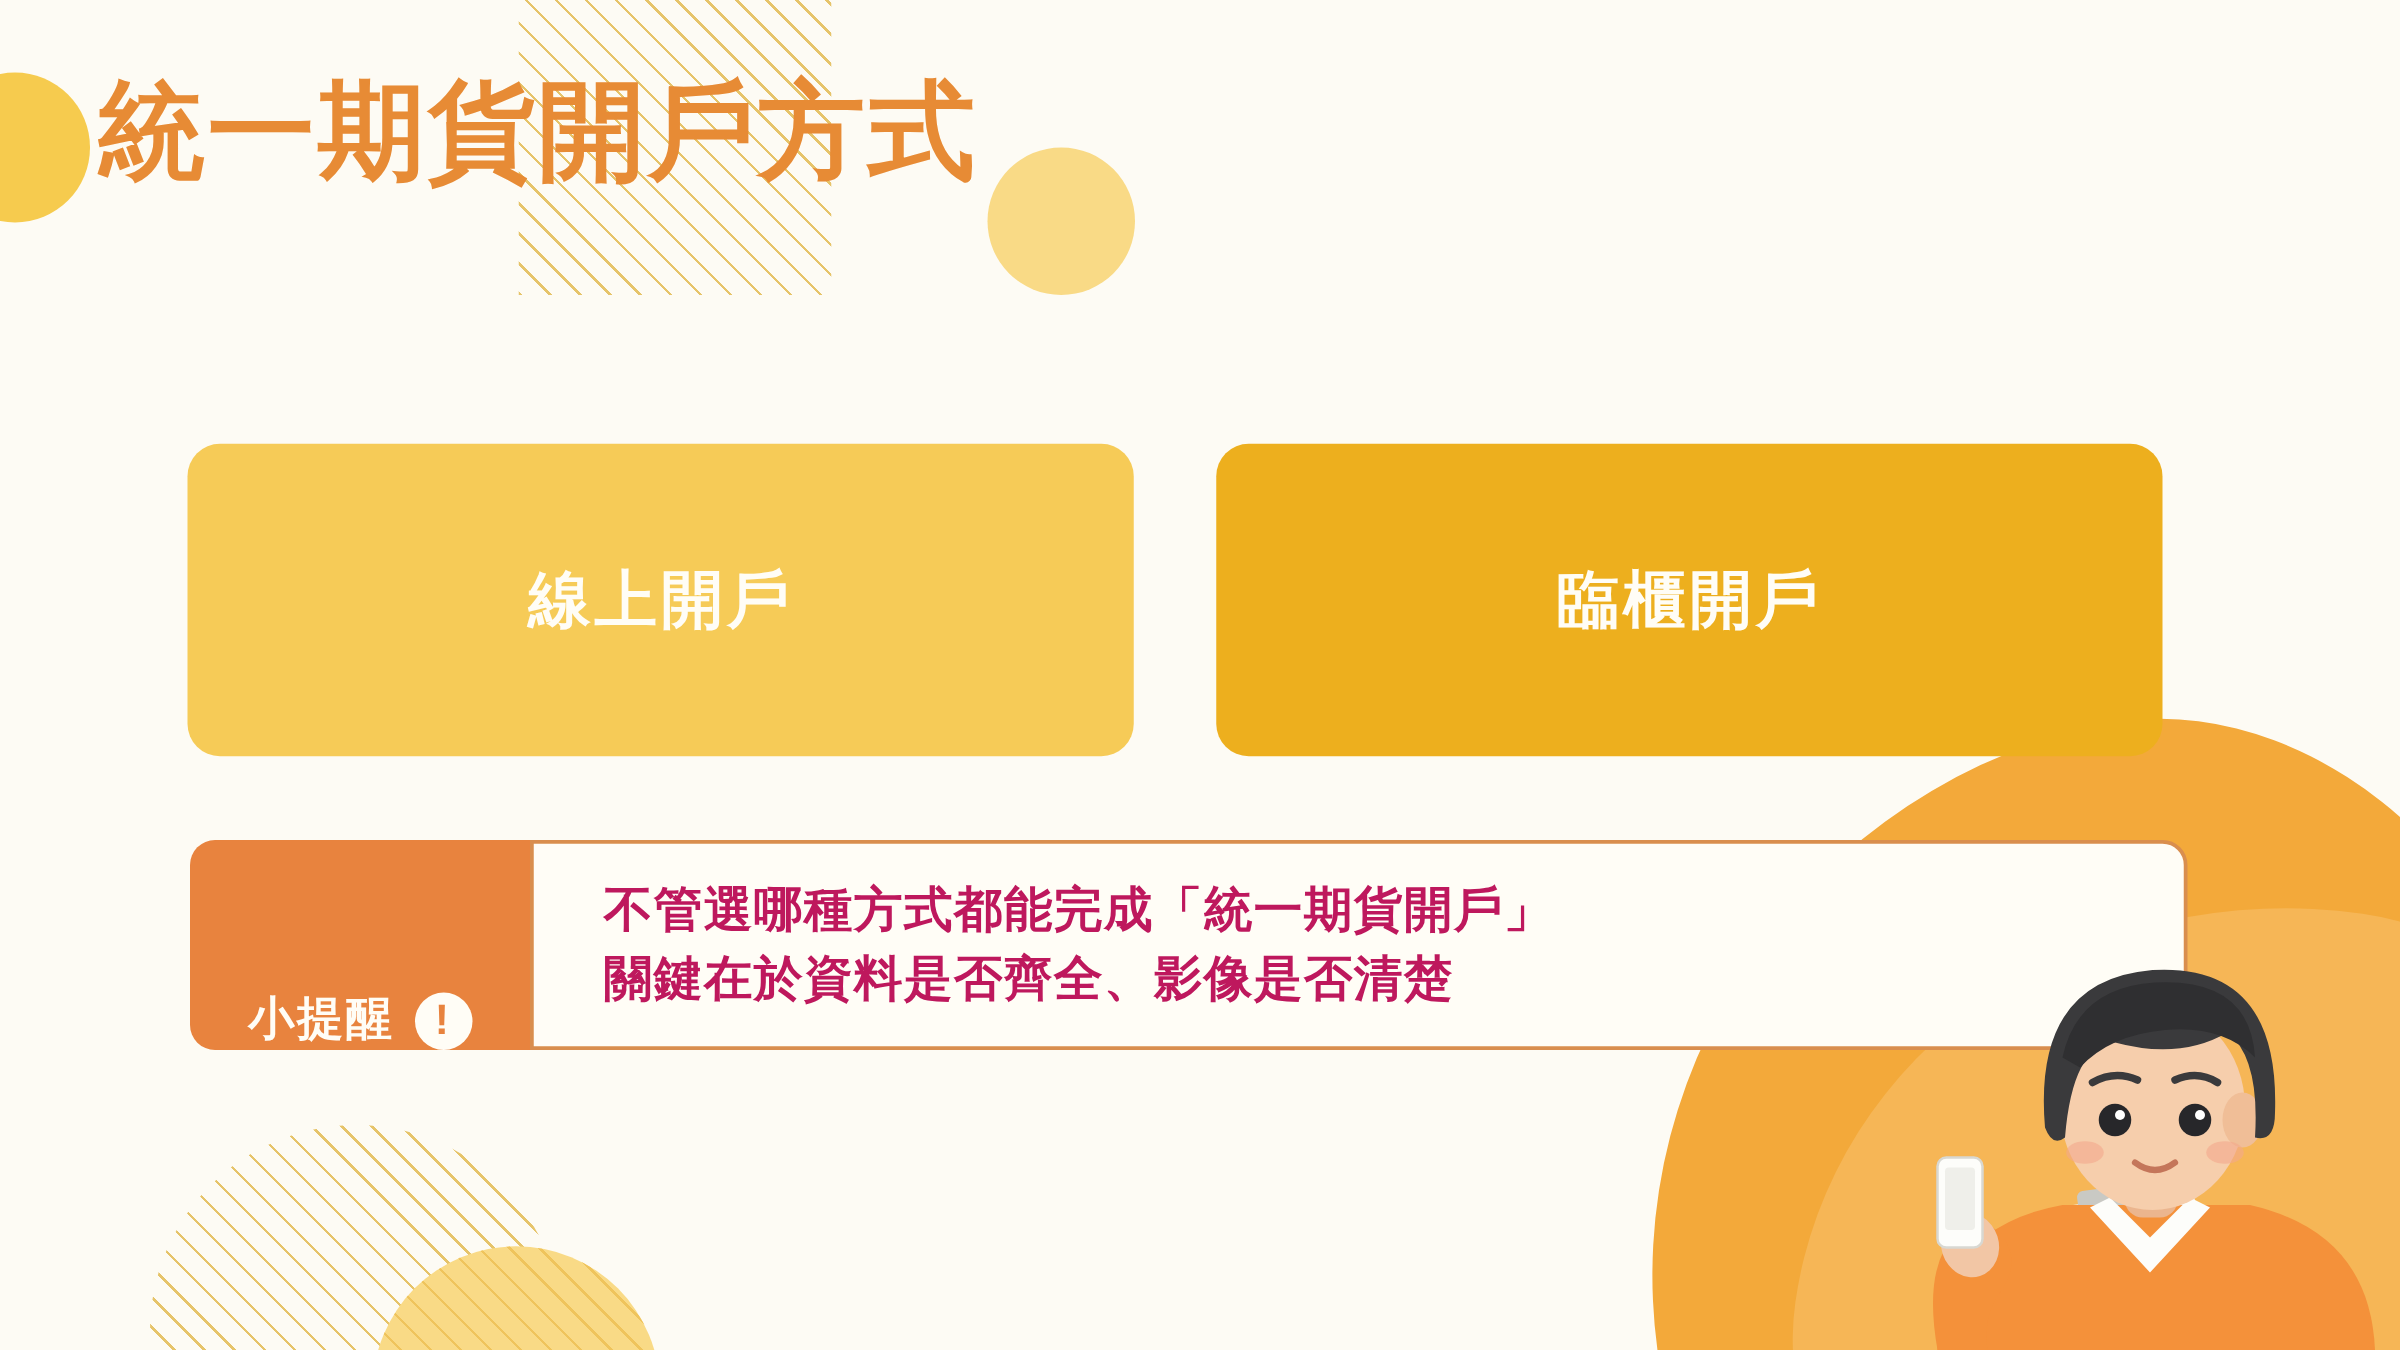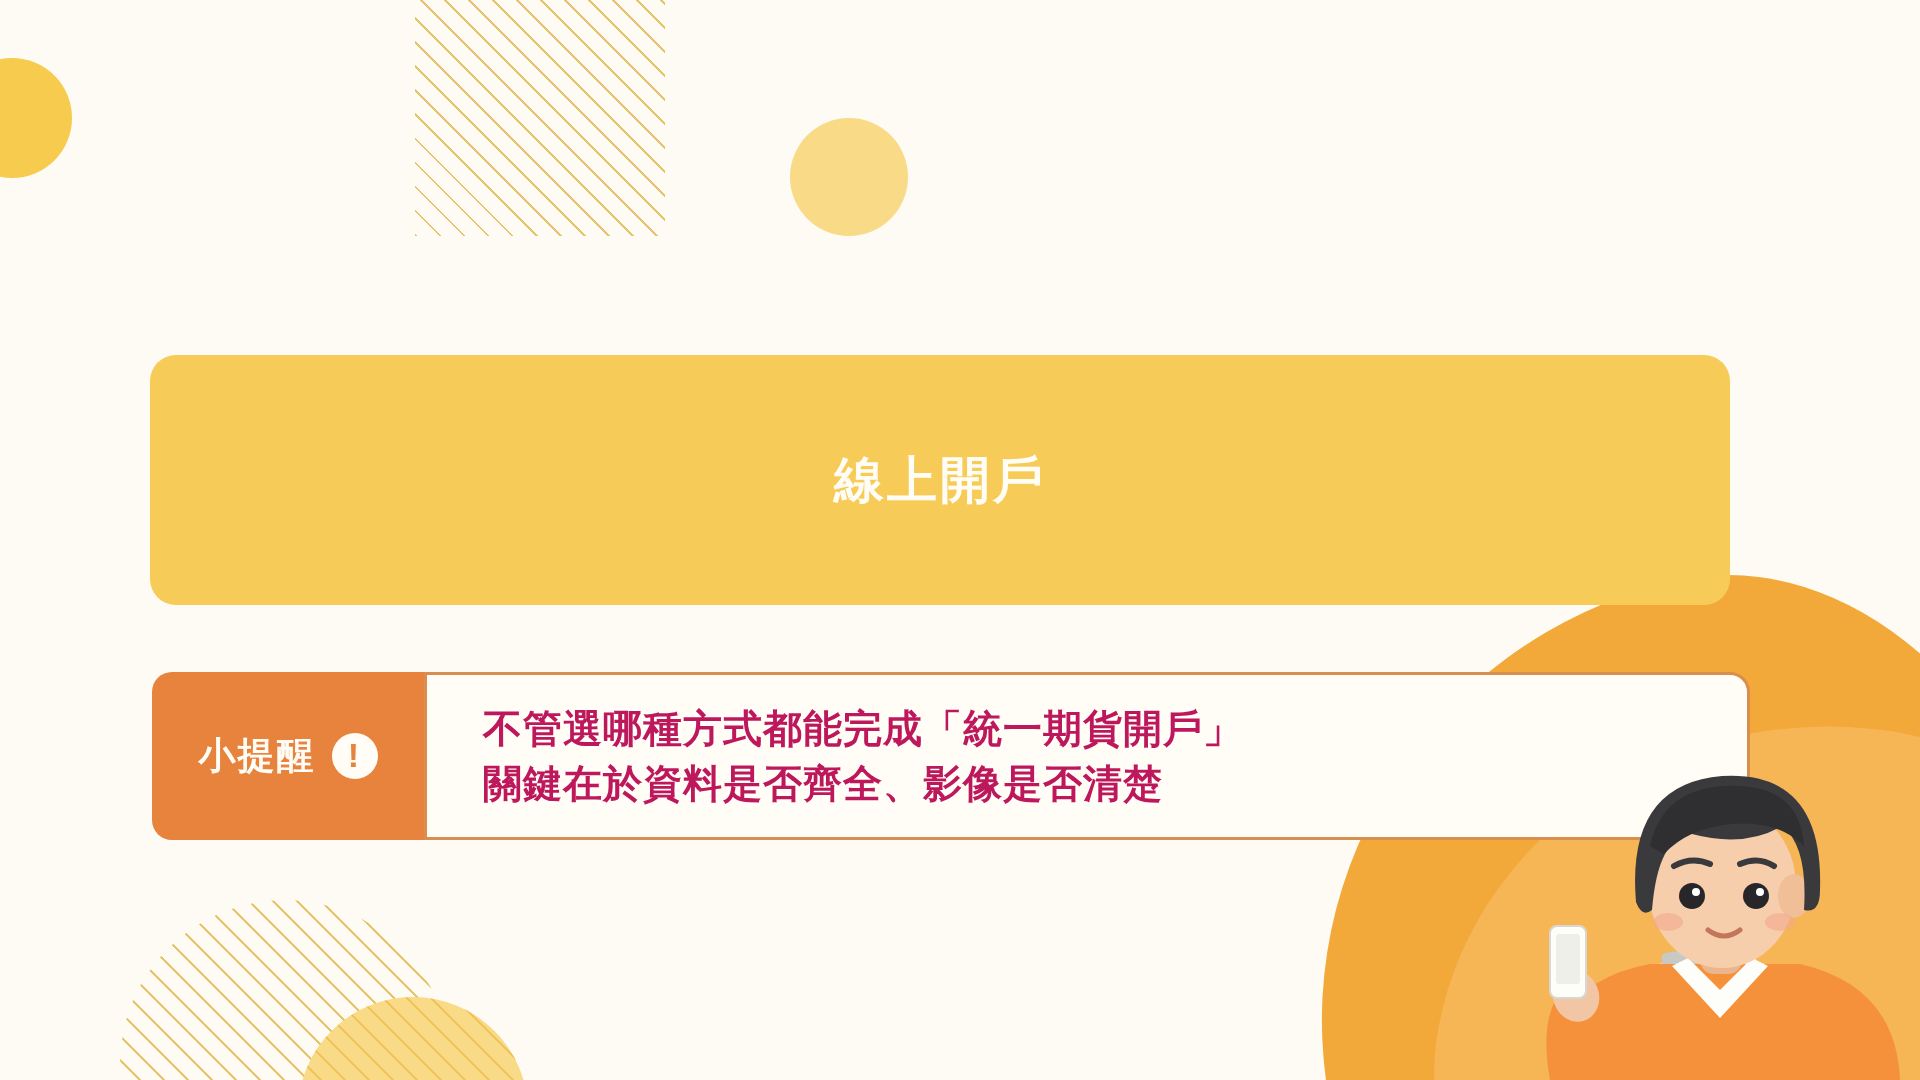--- a/index.html
+++ b/index.html
@@ -155,21 +155,21 @@
     height: 168px;
     display: flex;
     align-items: stretch;
   }
   .tip-label {
     width: 272px;
     flex: 0 0 272px;
     background: #E8833E;
     border-radius: 20px 0 0 20px;
     display: flex;
-    align-items: center;
+    align-items: flex-end;
     justify-content: center;
     gap: 16px;
     color: #FFFDF6;
     font-size: 37px;
     font-weight: bold;
     letter-spacing: 2px;
   }
   .excl-icon {
     width: 46px;
     height: 46px;
@@ -218,23 +218,25 @@
   <div class="deco circle-title"></div>
   <div class="deco circle-topleft"></div>
 
   <div class="deco hatch-circle-bl"></div>
   <div class="deco circle-bl-solid"></div>
   <div class="deco hatch-circle-bl-over"></div>
 
   <div class="deco blob-back"></div>
   <div class="deco blob-front"></div>
 
+  <div class="title">統一期貨開戶方式</div>
 
   <div class="cards">
     <div class="card">線上開戶</div>
+    <div class="card highlight">臨櫃開戶</div>
   </div>
 
   <div class="tip">
     <div class="tip-label">
       <span>小提醒</span>
       <span class="excl-icon">!</span>
     </div>
     <div class="tip-body">
       <div class="tip-line">不管選哪種方式都能完成「統一期貨開戶」</div>
       <div class="tip-line">關鍵在於資料是否齊全、影像是否清楚</div>

